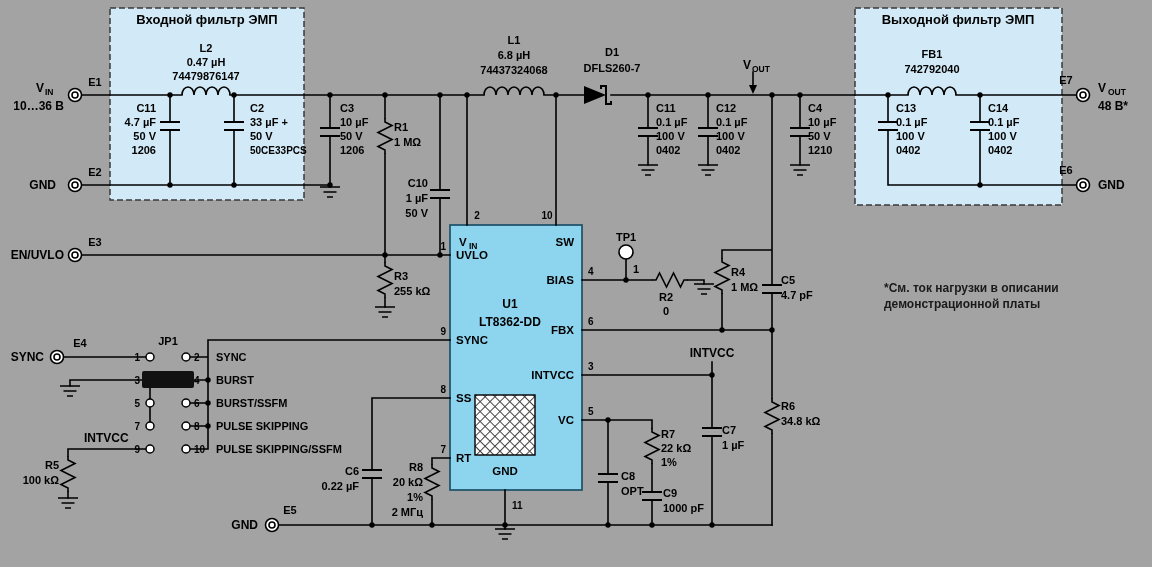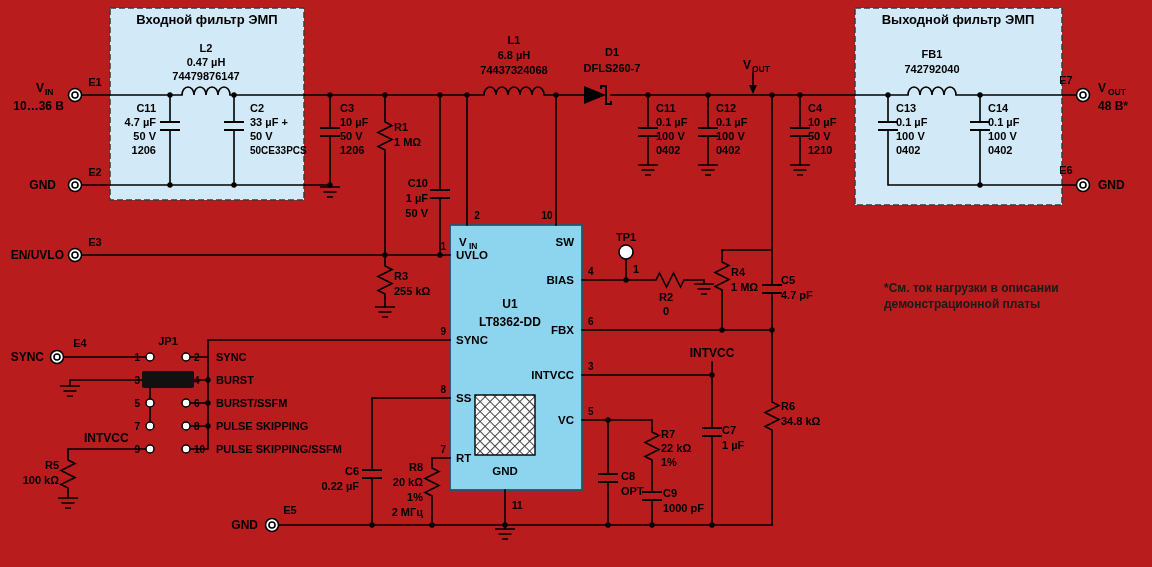--- a/index.html
+++ b/index.html
@@ -1,16 +1,16 @@
 <!DOCTYPE html>
 <html><head>
 <meta charset="utf-8">
 <style>
   html,body{margin:0;padding:0;background:#fff}
-  .stage{position:relative;width:1152px;height:567px;background:#b91c1c}
+  .stage{position:relative;width:1152px;height:567px;background:#a3a3a3}
   svg{display:block;font-family:"Liberation Sans","DejaVu Sans",sans-serif}
   .w{stroke:#000;stroke-width:1.6;fill:none;stroke-linecap:square}
   .plate{stroke:#000;stroke-width:2.2;fill:none}
   .sym{stroke:#000;stroke-width:1.6;fill:none}
   .lbl{font-weight:bold;font-size:11px;fill:#000}
   .lbl-s{font-weight:bold;font-size:10px;fill:#000}
   .pin-num{font-weight:bold;font-size:10px;fill:#000}
   .pin-name{font-weight:bold;font-size:11.5px;fill:#000}
   .title{font-weight:bold;font-size:13px;fill:#000}
   .net{font-weight:bold;font-size:12px;fill:#000}

